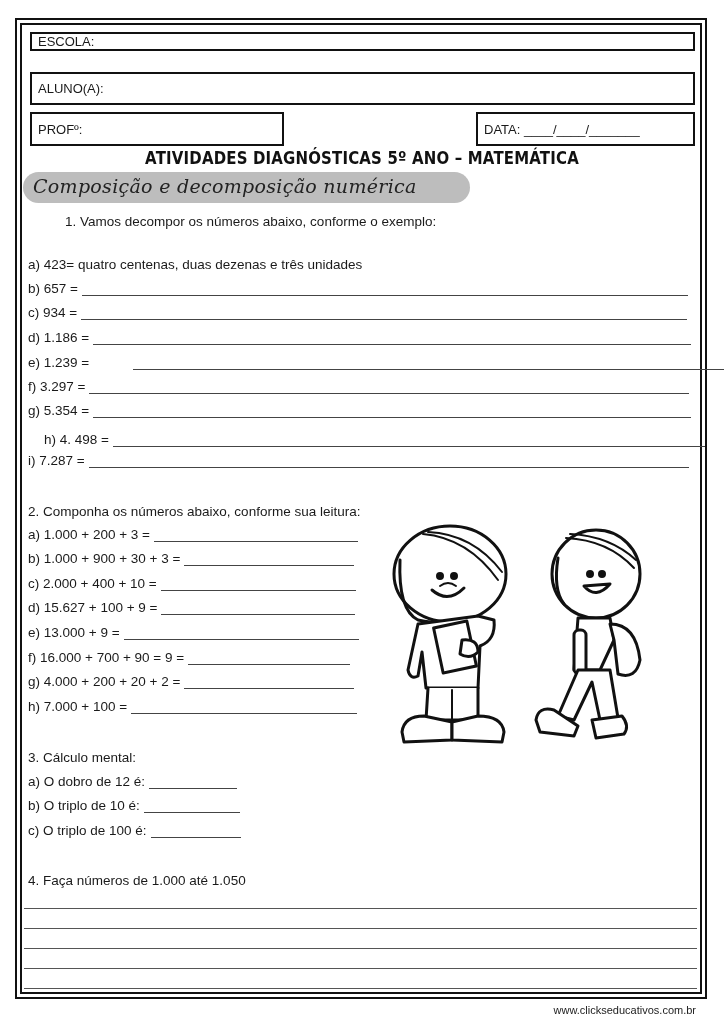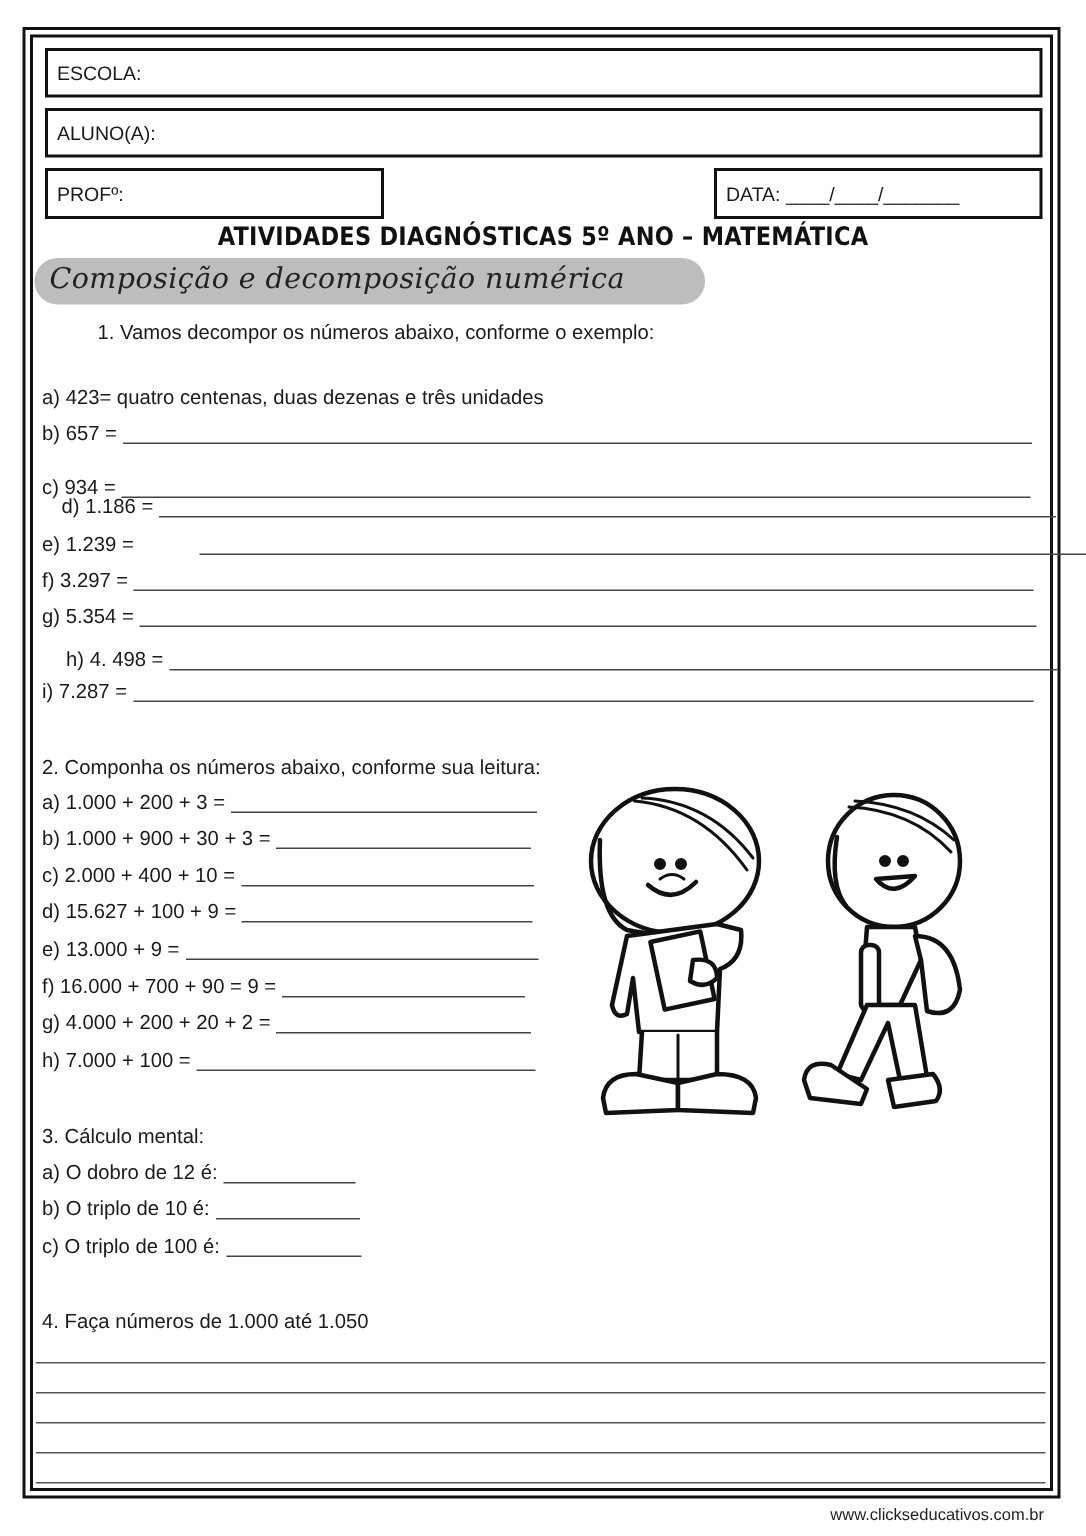--- a/index.html
+++ b/index.html
@@ -4,23 +4,23 @@
   <style>
     html, body { margin: 0; padding: 0; background: #ffffff; }
     body { width: 724px; height: 1024px; position: relative; overflow: hidden;
            font-family: "Liberation Sans", sans-serif; color: #1a1a1a; }
     .frame-outer { position: absolute; left: 15px; top: 18px; width: 692px; height: 981px;
                    border: 2px solid #111; box-sizing: border-box; }
     .frame-inner { position: absolute; left: 20px; top: 23px; width: 682px; height: 971px;
                    border: 2px solid #111; box-sizing: border-box; }
     .hbox { position: absolute; border: 2px solid #111; box-sizing: border-box;
             font-size: 13px; padding-left: 6px; display: flex; align-items: center; }
-    #box-escola { left: 30px; top: 32px; width: 665px; height: 33px; }
+    #box-escola { left: 30px; top: 32px; width: 665px; height: 19px; }
     #box-aluno  { left: 30px; top: 72px; width: 665px; height: 33px; }
-    #box-prof   { left: 30px; top: 112px; width: 226px; height: 34px; }
+    #box-prof   { left: 30px; top: 112px; width: 254px; height: 34px; }
     #box-data   { left: 476px; top: 112px; width: 219px; height: 34px; }
     .title { position: absolute; left: 0; width: 724px; top: 148px; text-align: center;
              font-family: "DejaVu Sans", sans-serif; font-weight: bold; font-size: 17px;
              letter-spacing: 0.2px; transform: scaleX(0.88); transform-origin: center; color: #111; }
     .banner { position: absolute; left: 23px; top: 172px; width: 447px; height: 31px;
               background: #bdbdbd; border-radius: 16px; }
     .banner-text { position: absolute; left: 10px; top: 3px; font-family: "DejaVu Serif", serif;
                    font-style: italic; font-size: 19px; color: #222; letter-spacing: 0.3px; }
     .q { position: absolute; font-size: 13.5px; white-space: nowrap; }
     .line-row { position: absolute; display: flex; align-items: flex-end; font-size: 13.5px; white-space: nowrap; }
@@ -54,25 +54,25 @@
   <span class="banner-text">Composição e decomposição numérica</span>
 </div>
 
 <div class="q" style="left:33px; top:214px;margin-left:32px;">1. Vamos decompor os números abaixo, conforme o exemplo:</div>
 <div class="q" style="left:28px; top:257px;">a) 423= quatro centenas, duas dezenas e três unidades</div>
 
 <div class="line-row" style="left:28px; top:281px;">
   <span>b) 657 =</span>
   <span class="blank" style="width:606px;"></span>
 </div>
-<div class="line-row" style="left:28px; top:305px;margin-top:12px;">
+<div class="line-row" style="left:28px; top:305px;">
   <span>c) 934 =</span>
   <span class="blank" style="width:606px;"></span>
 </div>
-<div class="line-row" style="left:41px; top:330px;align-items:center;">
+<div class="line-row" style="left:28px; top:330px;align-items:center;">
   <span>d) 1.186 =</span>
   <span class="blank" style="width:598px;"></span>
 </div>
 <div class="line-row" style="left:28px; top:355px;gap:40px;">
   <span>e) 1.239 =</span>
   <span class="blank" style="width:598px;"></span>
 </div>
 <div class="line-row" style="left:28px; top:379px;">
   <span>f) 3.297 =</span>
   <span class="blank" style="width:600px;"></span>

